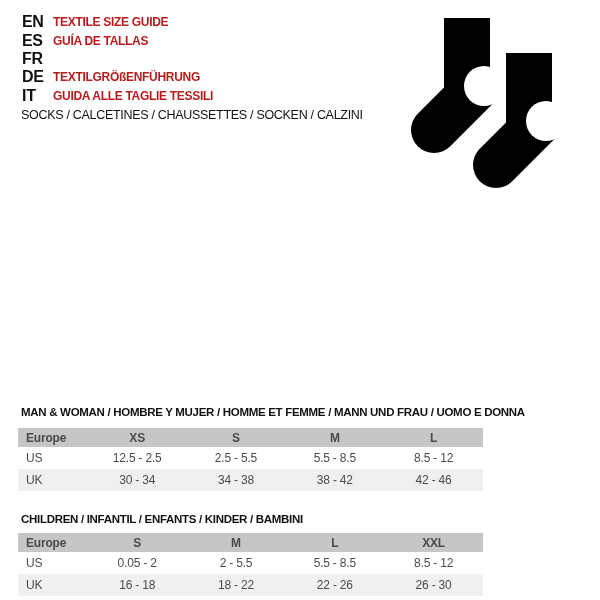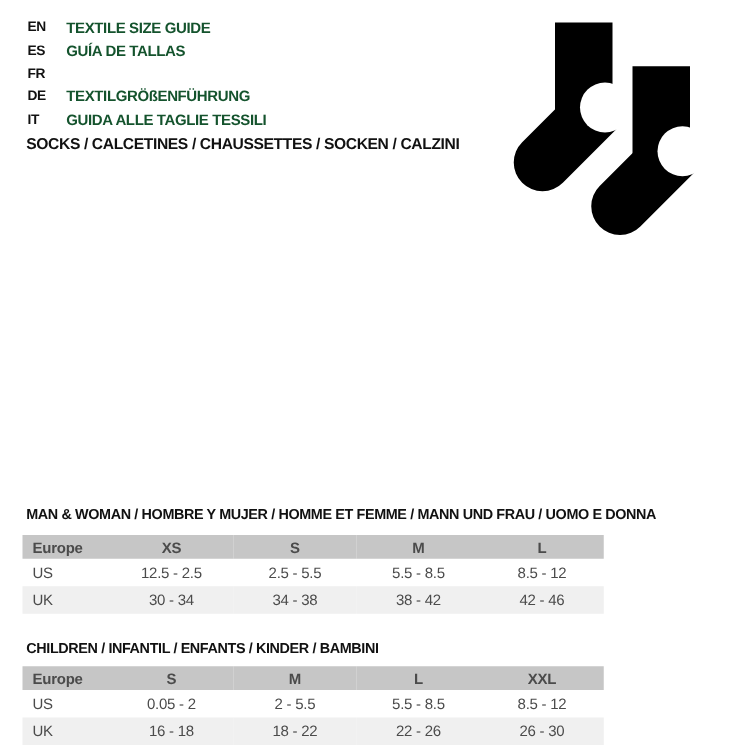--- a/index.html
+++ b/index.html
@@ -4,25 +4,25 @@
 <style>
   html,body{margin:0;padding:0;}
   body{
     width:600px;height:600px;position:relative;background:#ffffff;
     font-family:"Liberation Sans","DejaVu Sans",sans-serif;
     overflow:hidden;
   }
   
   .langs{position:absolute;left:22px;top:13px;}
   .lang-row{display:flex;height:18.4px;align-items:center;}
-  .lang-code{width:31px;font-size:11px;font-weight:700;color:#111;letter-spacing:-0.3px;}
-  .lang-label{font-size:12px;font-weight:700;color:#14532d;letter-spacing:-0.3px;}
+  .lang-code{width:31px;font-size:16px;font-weight:700;color:#111;letter-spacing:-0.3px;}
+  .lang-label{font-size:12px;font-weight:700;color:#b91c1c;letter-spacing:-0.3px;}
   .category{
     position:absolute;left:21px;top:108px;
-    font-size:12.5px;font-weight:700;color:#111;letter-spacing:-0.3px;
+    font-size:12.5px;font-weight:400;color:#111;letter-spacing:-0.3px;
   }
   
   .icon-wrap{position:absolute;left:402px;top:16px;width:168px;height:178px;}
   
   .sec-title{
     position:absolute;left:21px;
     font-size:11.5px;font-weight:700;color:#111;letter-spacing:-0.3px;white-space:nowrap;
   }
   .sec1-title{top:406px;}
   .sec2-title{top:513px;text-align:center;}

